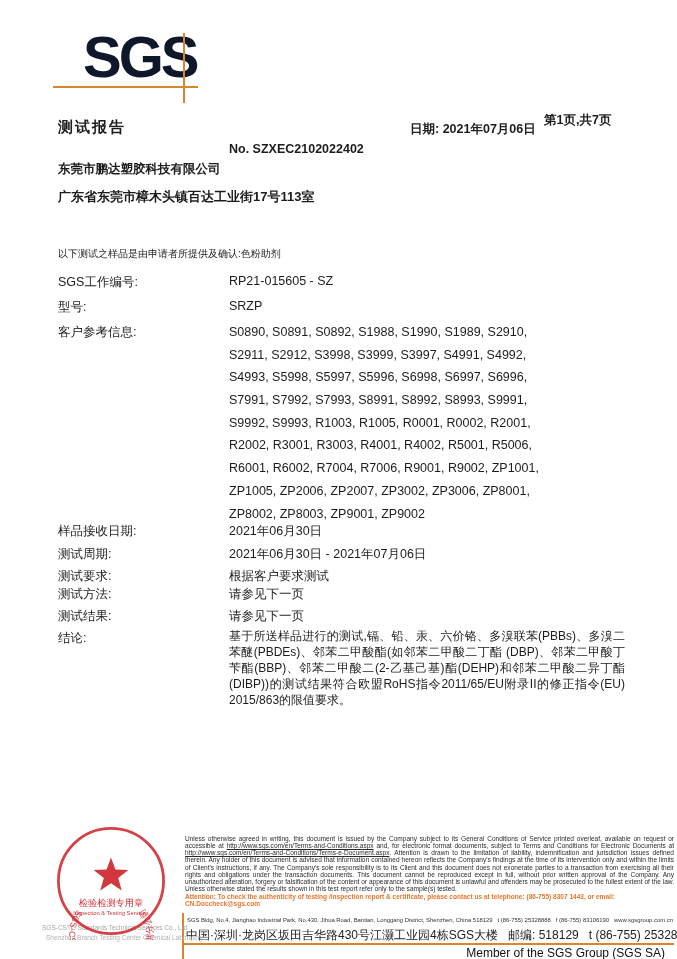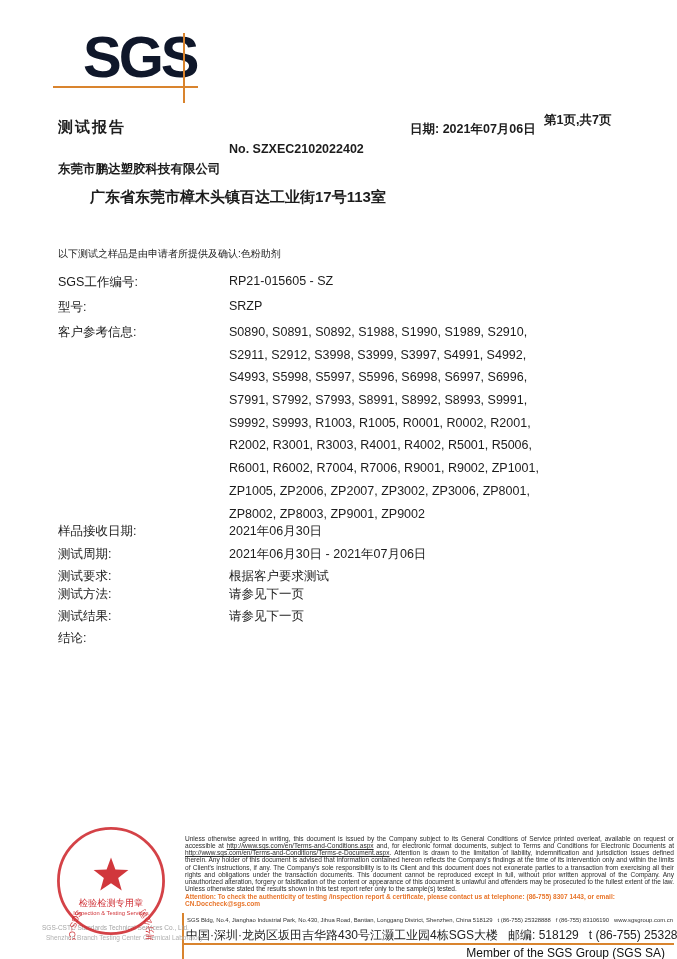--- a/index.html
+++ b/index.html
@@ -14,21 +14,21 @@
   .logo-vline{left:183px;top:33px;width:2px;height:70px;background:#d9842e;}
 
   
   .doc-title{left:58px;top:118px;font-size:15px;font-weight:700;letter-spacing:2px;}
   .report-no{left:229px;top:121px;font-size:12.5px;font-weight:700;margin-top:21px;}
   .hdr-date{left:410px;top:121px;font-size:12.5px;font-weight:700;}
   .hdr-page{left:544px;top:112px;font-size:12.5px;font-weight:700;}
 
   
   .client-name{left:58px;top:161px;font-size:12.5px;font-weight:700;}
-  .client-addr{left:58px;top:188px;font-size:15px;font-weight:700;margin-left:32px;}
+  .client-addr{left:58px;top:188px;font-size:13px;font-weight:700;}
 
   
   .intro{left:58px;top:247px;font-size:10px;}
   .flabel{left:58px;font-size:12.5px;}
   .fvalue{left:229px;font-size:12.5px;}
   .t0{top:274px}.t1{top:299px}.t2{top:324px}
   .t3{top:523px}.t4{top:546px}.t5{top:568px}.t6{top:586px}.t7{top:608px}.t8{top:630px}
   .ref-lines{left:229px;top:324px;font-size:12.5px;}
   .ref-lines div{height:22.7px;line-height:17px;}
   .conclusion{left:229px;top:628px;width:396px;font-size:12px;line-height:16px;
@@ -96,20 +96,21 @@
   <div class="abs flabel t5">测试要求:</div>
   <div class="abs fvalue t5">根据客户要求测试</div>
 
   <div class="abs flabel t6">测试方法:</div>
   <div class="abs fvalue t6">请参见下一页</div>
 
   <div class="abs flabel t7">测试结果:</div>
   <div class="abs fvalue t7">请参见下一页</div>
 
   <div class="abs flabel t8">结论:</div>
+  <div class="abs conclusion">基于所送样品进行的测试,镉、铅、汞、六价铬、多溴联苯(PBBs)、多溴二苯醚(PBDEs)、邻苯二甲酸酯(如邻苯二甲酸二丁酯 (DBP)、邻苯二甲酸丁苄酯(BBP)、邻苯二甲酸二(2-乙基己基)酯(DEHP)和邻苯二甲酸二异丁酯(DIBP))的测试结果符合欧盟RoHS指令2011/65/EU附录II的修正指令(EU) 2015/863的限值要求。</div>
 
   <div class="abs stamp-cap1">SGS-CSTC Standards Technical Services Co., Ltd.</div>
   <div class="abs stamp-cap2">Shenzhen Branch Testing Center Chemical Laboratory</div>
 
   <div class="abs stamp">
     <svg class="stamp-svg" width="118" height="118" viewBox="0 0 110 110">
       <circle cx="55" cy="55" r="49" fill="none" stroke="#cc2127" stroke-width="2.6" opacity="0.85"></circle>
       <defs>
         <path id="ringPath" d="M 25.1,80.1 A 39,39 0 1 0 84.9,80.1" fill="none"></path>
       </defs>

